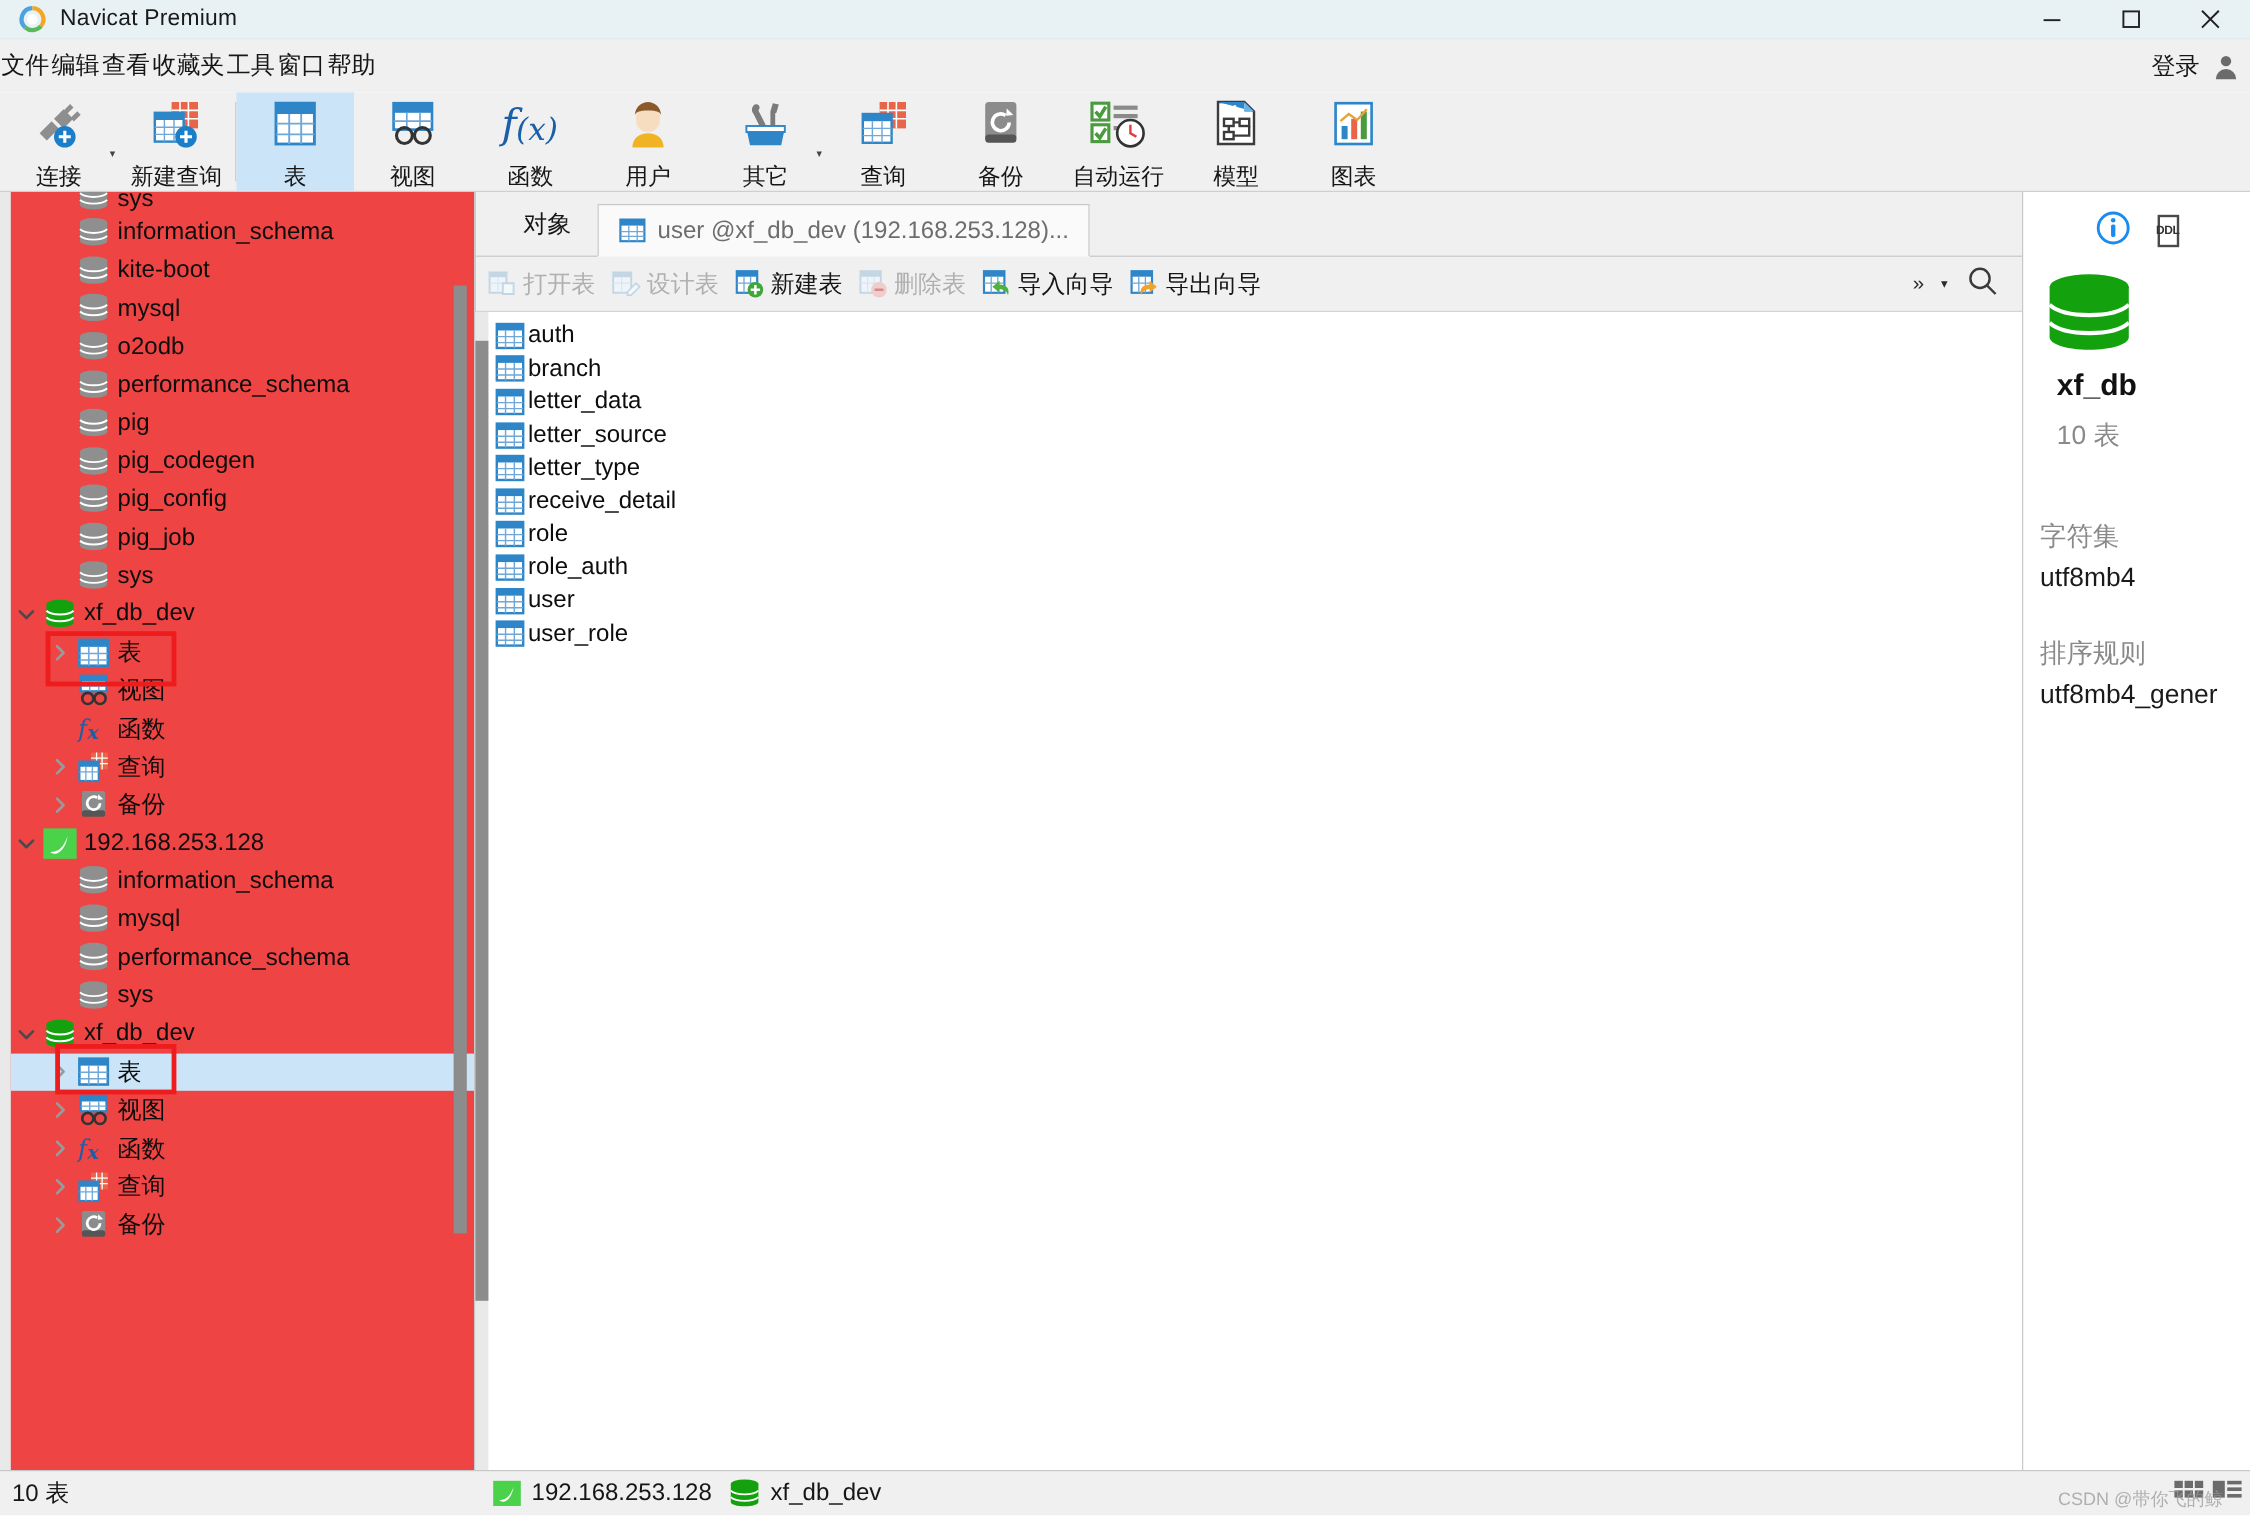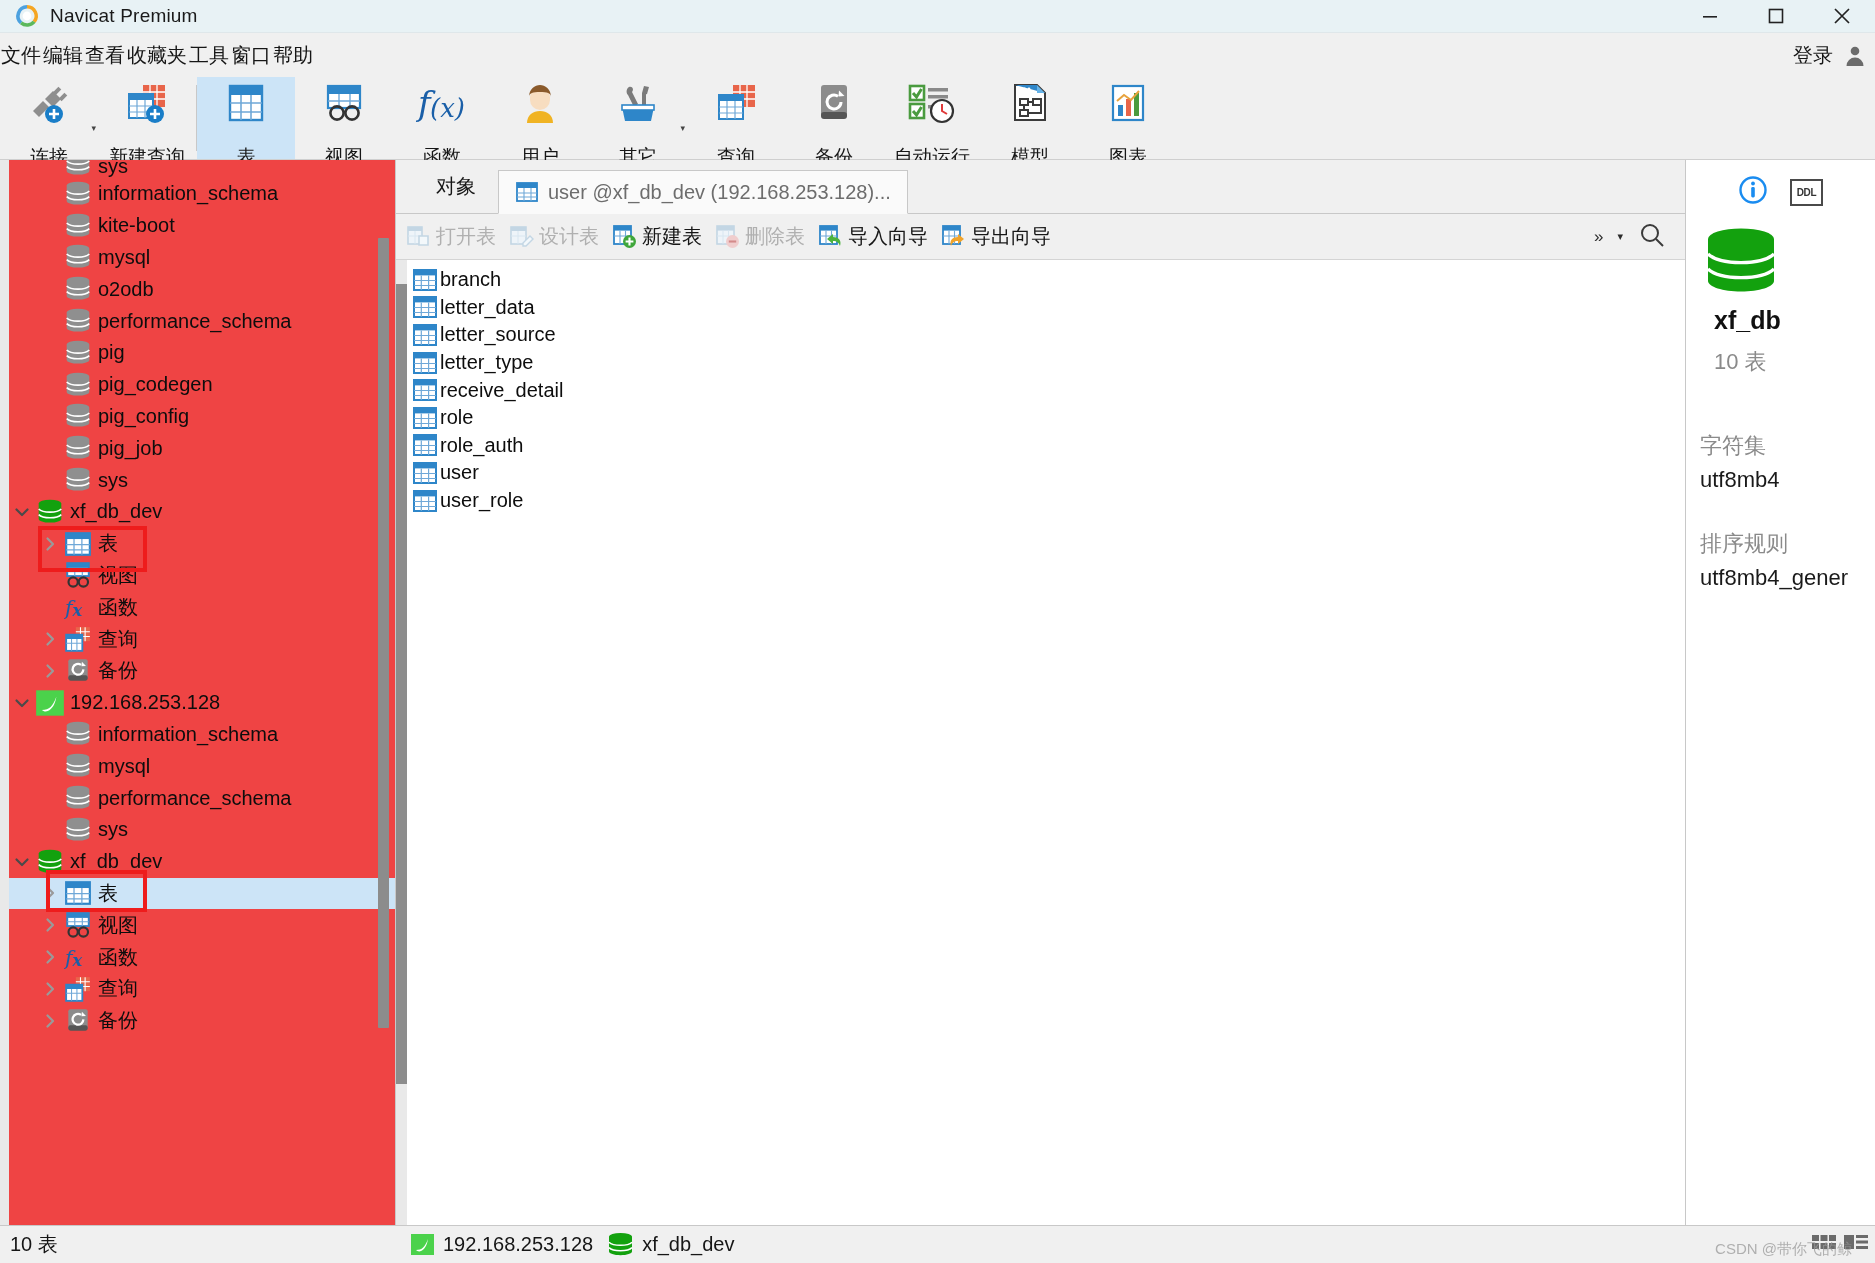--- a/index.html
+++ b/index.html
@@ -37,21 +37,21 @@
   .toolbar {
     height: 83px; background: #f0f0f0; display: flex; align-items: stretch;
     flex: 0 0 83px; border-bottom: 1px solid #cfcfcf; position: relative;
   }
   .tb-item {
     width: 98px; display: flex; flex-direction: column; align-items: center;
     justify-content: flex-start; padding-top: 4px; position: relative;
   }
   .tb-item.active { background: #cce4f7; }
   .tb-icon { height: 48px; display: flex; align-items: center; justify-content: center; }
-  .tb-label { font-size: 19px; color: #161616; margin-top: 17px; }
+  .tb-label { font-size: 19px; color: #161616; margin-top: 7px; }
   .tb-sep { width: 1px; background: #c8c8c8; margin: 8px 0; }
   .tb-caret { position: absolute; right: 2px; top: 46px; font-size: 9px; color: #444; }
 
   
   .body { display: flex; flex: 1 1 auto; min-height: 0; position: relative; }
 
   
   .tree-pane {
     width: 396px; flex: 0 0 396px; background: #ef4444;
     border-right: 1px solid #c8c8c8; position: relative; overflow: hidden;
@@ -101,21 +101,21 @@
   .obj-row { height: 27.6px; display: flex; align-items: center; font-size: 20px; color: #0d0d0d; }
   .obj-row .oi { margin-right: 2px; display: flex; }
 
   
   .info-pane {
     width: 190px; flex: 0 0 190px; background: #ffffff; border-left: 1px solid #c8c8c8;
     position: relative; overflow: hidden;
   }
   .info-icons { display: flex; align-items: center; justify-content: center; gap: 22px; height: 52px; padding-top: 12px; }
   .ddl-box {
-    width: 33px; height: 27px; border: 2px solid #4a4a4a; display: flex; align-items: center;
+    width: 18px; height: 27px; border: 2px solid #4a4a4a; display: flex; align-items: center;
     justify-content: center; font-size: 10px; font-weight: bold; color: #333; letter-spacing: -.3px;
   }
   .info-head { display: flex; align-items: flex-start; padding: 14px 0 0 14px; flex-direction: column; }
   .info-title { margin-left: 14px; }
   .info-dbname { font-size: 25px; font-weight: bold; color: #111; white-space: nowrap; }
   .info-count { font-size: 22px; color: #8a8a8a; margin-top: 12px; white-space: nowrap; }
   .info-field { padding: 0 0 0 14px; margin-top: 36px; }
   .info-field.first { margin-top: 54px; }
   .info-k { font-size: 22px; color: #8a8a8a; white-space: nowrap; }
   .info-v { font-size: 22px; color: #1a1a1a; margin-top: 6px; white-space: nowrap; }
@@ -948,20 +948,32 @@
             </svg>
           </span>
         </div>
       </div>
 
       <div class="objarea">
         <div class="obj-scroll">
           <div class="obj-thumb"></div>
         </div>
         <div class="obj-list" id="obj-list">
+            <div class="obj-row">
+              <span class="oi" style="display: flex; align-items: center;">
+                <svg width="26" height="26" viewBox="0 0 26 26">
+      <rect x="2" y="3" width="22" height="20" fill="#fff" stroke="#2e86c9" stroke-width="2"></rect>
+      <rect x="2" y="3" width="22" height="5.4" fill="#2e86c9"></rect>
+      <g stroke="#6fa8d8" stroke-width="1.2">
+                    <path d="M2 13.5h22M2 18.5h22M9.3 8.4v14.6M16.6 8.4v14.6"></path>
+                  </g>
+                </svg>
+              </span>
+              <span>auth</span>
+            </div>
             <div class="obj-row">
               <span class="oi" style="display: flex; align-items: center;">
                 <svg width="26" height="26" viewBox="0 0 26 26">
       <rect x="2" y="3" width="22" height="20" fill="#fff" stroke="#2e86c9" stroke-width="2"></rect>
       <rect x="2" y="3" width="22" height="5.4" fill="#2e86c9"></rect>
       <g stroke="#6fa8d8" stroke-width="1.2">
                     <path d="M2 13.5h22M2 18.5h22M9.3 8.4v14.6M16.6 8.4v14.6"></path>
                   </g>
                 </svg>
               </span>

